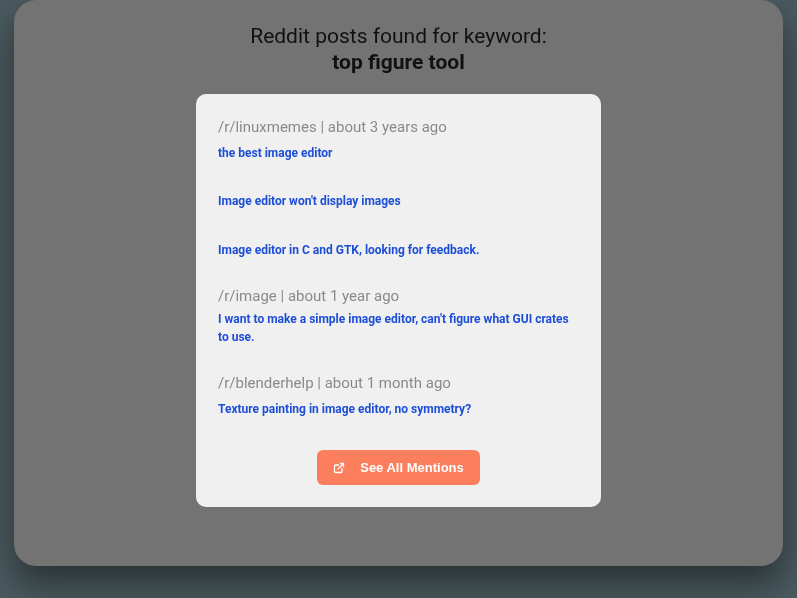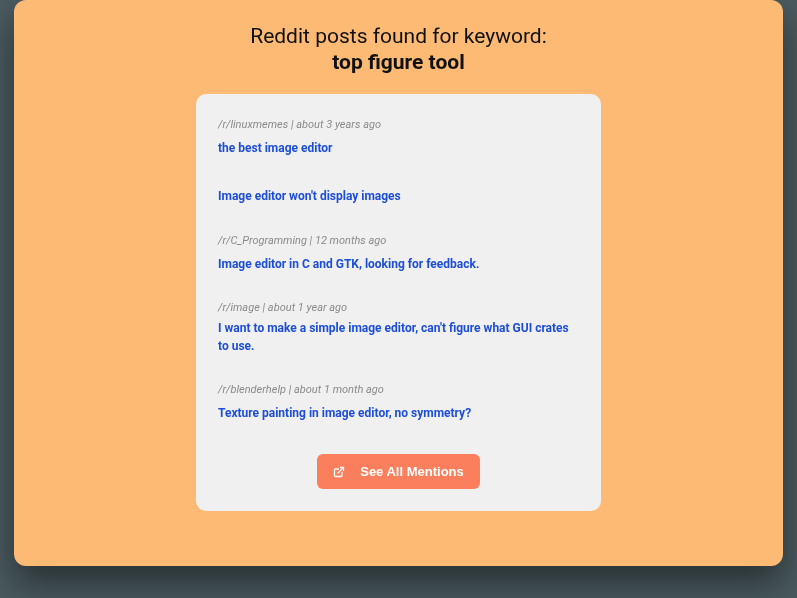--- a/index.html
+++ b/index.html
@@ -14,22 +14,22 @@
       height: 598px;
       overflow: hidden;
       position: relative;
     }
     .card {
       position: absolute;
       top: 0;
       left: 14px;
       right: 14px;
       bottom: 32px;
-      background: #fdba74;
-      border-radius: 12px;
+      background: #737373;
+      border-radius: 22px;
       padding: 24px 40px 24px 40px;
       box-shadow: 0 18px 34px rgba(0,0,0,0.45);
     }
     .heading {
       text-align: center;
       margin-bottom: 20px;
     }
     .heading-line1 {
       font-size: 21px;
       font-weight: 400;
@@ -48,24 +48,23 @@
       width: 405px;
       padding: 24px 22px 22px 22px;
     }
     .post-item {
       margin-bottom: 28px;
     }
     .post-item:last-of-type {
       margin-bottom: 20px;
     }
     .post-meta {
-      font-size: 11px;
+      font-size: 15px;
       color: #8a8a8a;
       margin-bottom: 6px;
-      font-style: italic;
     }
     .post-title {
       font-size: 12px;
       font-weight: 700;
       color: #1d4ed8;
       display: inline-block;
       cursor: pointer;
       line-height: 1.45;
     }
     .button-row {
@@ -107,23 +106,20 @@
         <span>/r/linuxmemes</span> | <span>about 3 years ago</span>
       </div>
       <a class="post-title">the best image editor</a>
     </div>
 
     <div class="post-item">
       <a class="post-title">Image editor won't display images</a>
     </div>
 
     <div class="post-item">
-      <div class="post-meta">
-        <span>/r/C_Programming</span> | <span>12 months ago</span>
-      </div>
       <a class="post-title">Image editor in C and GTK, looking for feedback.</a>
     </div>
 
     <div class="post-item">
       <div class="post-meta">
         <span>/r/image</span> | <span>about 1 year ago</span>
       </div>
       <a class="post-title">I want to make a simple image editor, can't figure what GUI crates to use.</a>
     </div>
 

